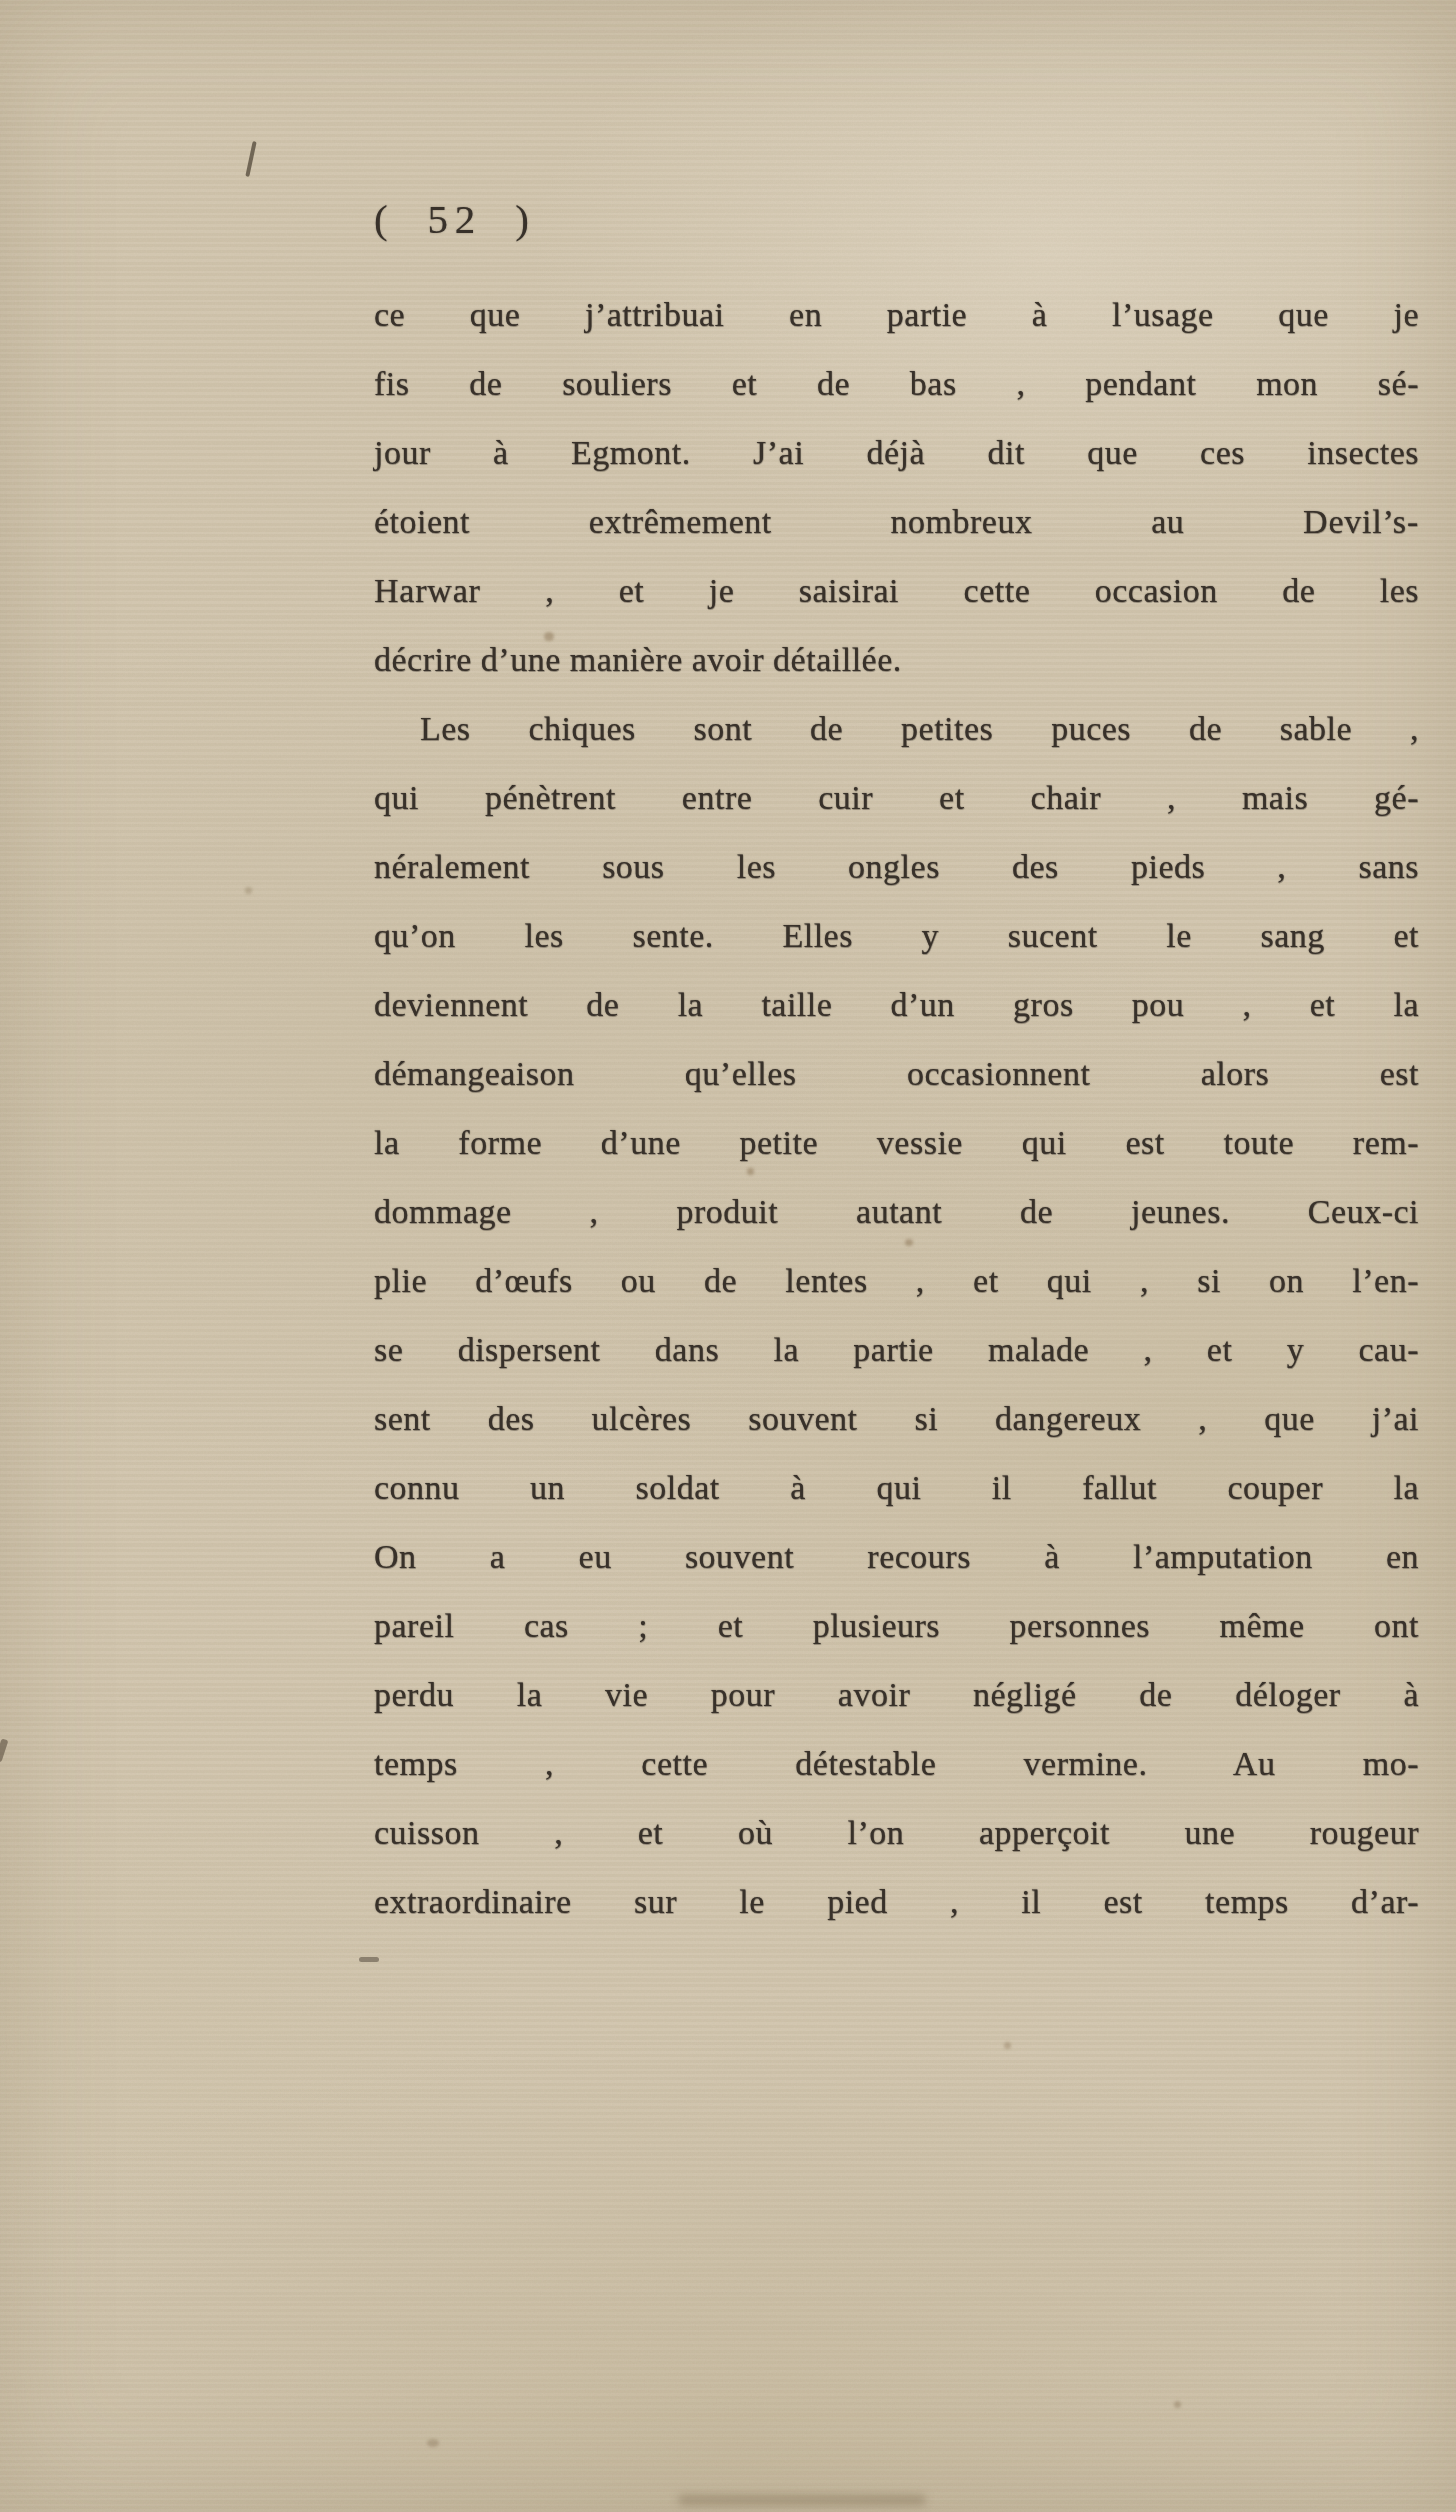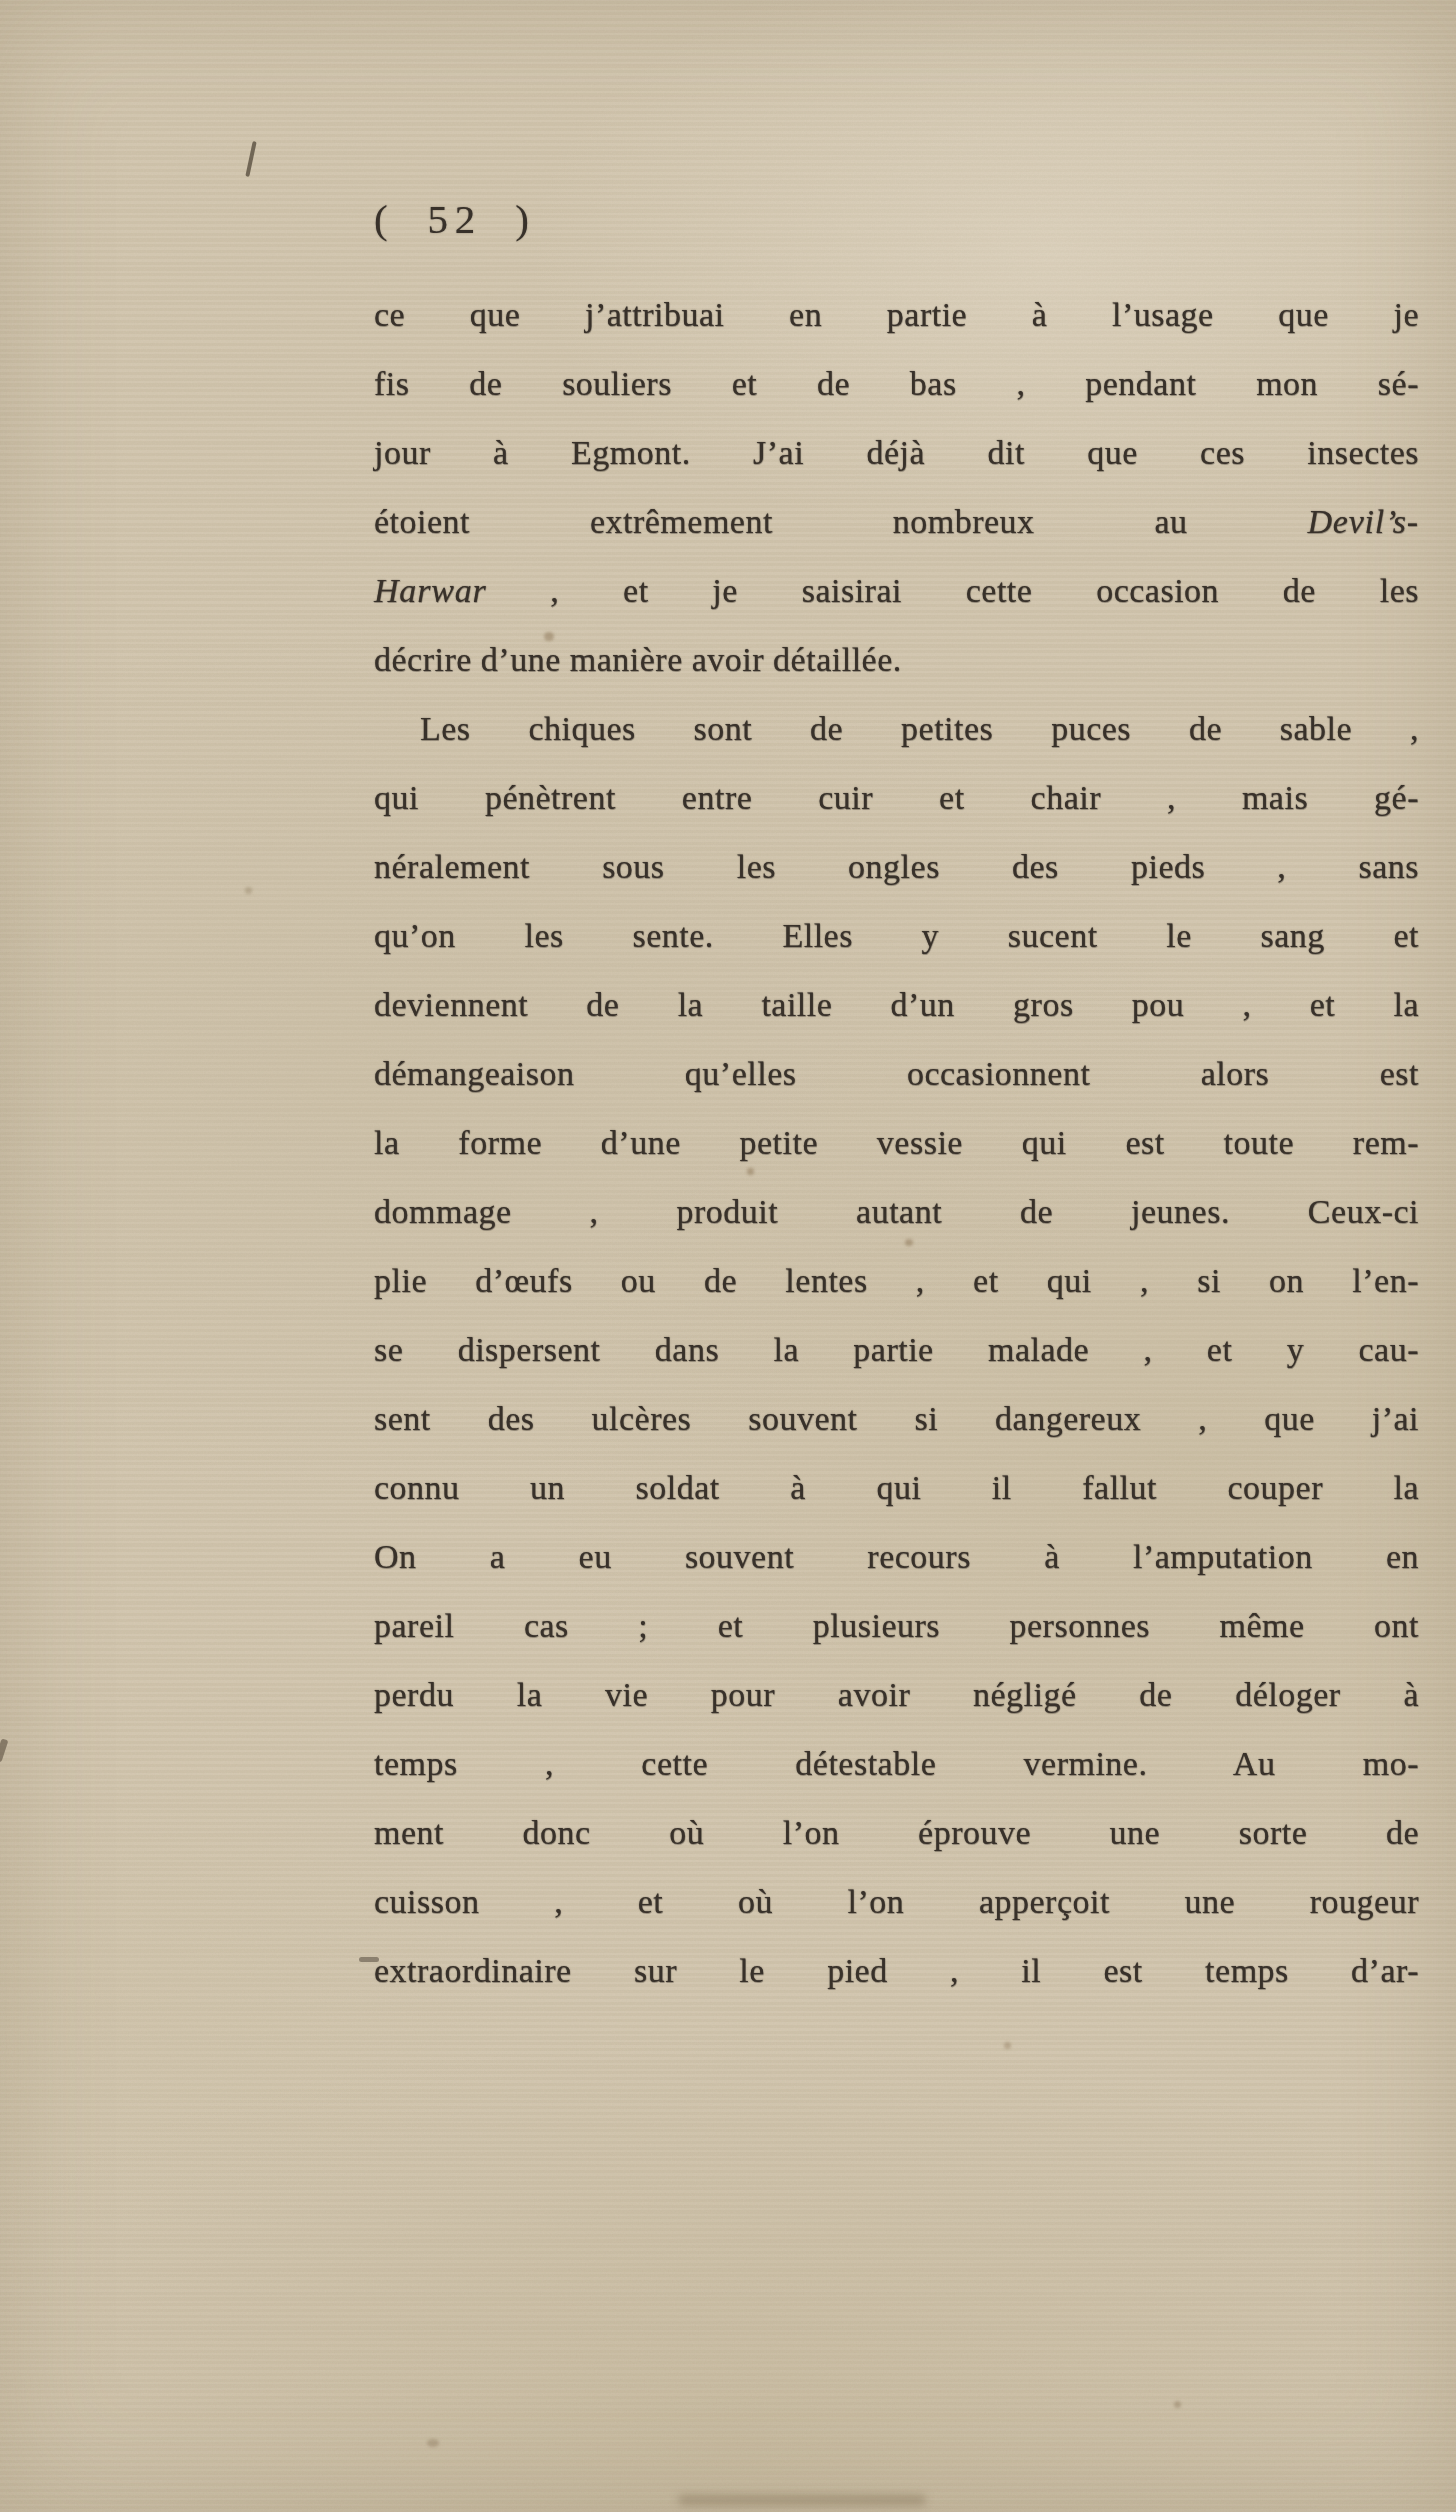--- a/index.html
+++ b/index.html
@@ -25,21 +25,21 @@
   .text-block{
     position:absolute;left:374px;top:280px;width:1045px;
     font-size:34px;line-height:69px;
     color:var(--ink,#38312a);
     letter-spacing:0.5px;
     text-shadow:0 0 1.3px rgba(56,49,42,.75), 0.5px 0.5px 0.5px rgba(56,49,42,.30);
   }
   .line{white-space:nowrap;}
   .line.j{white-space:normal;text-align:justify;text-align-last:justify;}
   .line.indent{text-indent:46px;}
-  .it{font-style:italic;letter-spacing:0.8px;}
+  .it{letter-spacing:0.8px;}
   .folio{
     position:absolute;left:374px;top:195px;width:1045px;
     text-align:left;font-size:41px;color:var(--ink,#38312a);
     letter-spacing:6.6px;word-spacing:16.5px;
     text-shadow:0 0 1.3px rgba(56,49,42,.7);
   }
   
   .mark{position:absolute;background:rgba(72,62,49,.7);border-radius:2.5px;}
   .mark-stroke-top{left:249px;top:141px;width:4.1px;height:36px;transform:rotate(12deg);}
   .mark-edge-left{left:-1.7px;top:1739px;width:7.4px;height:23px;transform:rotate(18deg);background:rgba(82,70,55,.55);}
@@ -88,21 +88,20 @@
     <div class="line j"><span>la forme d’une petite vessie qui est toute rem-</span></div>
     <div class="line j"><span>dommage , produit autant de jeunes. Ceux-ci</span></div>
     <div class="line j"><span>plie d’œufs ou de lentes , et qui , si on l’en-</span></div>
     <div class="line j"><span>se dispersent dans la partie malade , et y cau-</span></div>
     <div class="line j"><span>sent des ulcères souvent si dangereux , que j’ai</span></div>
     <div class="line j"><span>connu un soldat à qui il fallut couper la</span></div>
     <div class="line j"><span>On a eu souvent recours à l’amputation en</span></div>
     <div class="line j"><span>pareil cas ; et plusieurs personnes même ont</span></div>
     <div class="line j"><span>perdu la vie pour avoir négligé de déloger à</span></div>
     <div class="line j"><span>temps , cette détestable vermine. Au mo-</span></div>
-    <div class="line j"><span>ment donc où l’on éprouve une sorte de</span></div>
     <div class="line j"><span>cuisson , et où l’on apperçoit une rougeur</span></div>
     <div class="line j"><span>extraordinaire sur le pied , il est temps d’ar-</span></div>
   </div>
 
 <span class="mark mark-stroke-top"></span>
 <span class="mark mark-edge-left"></span>
 <span class="mark mark-hyphen"></span>
 <span class="speck s1"></span>
 <span class="speck s2"></span>
 <span class="speck s3"></span>

